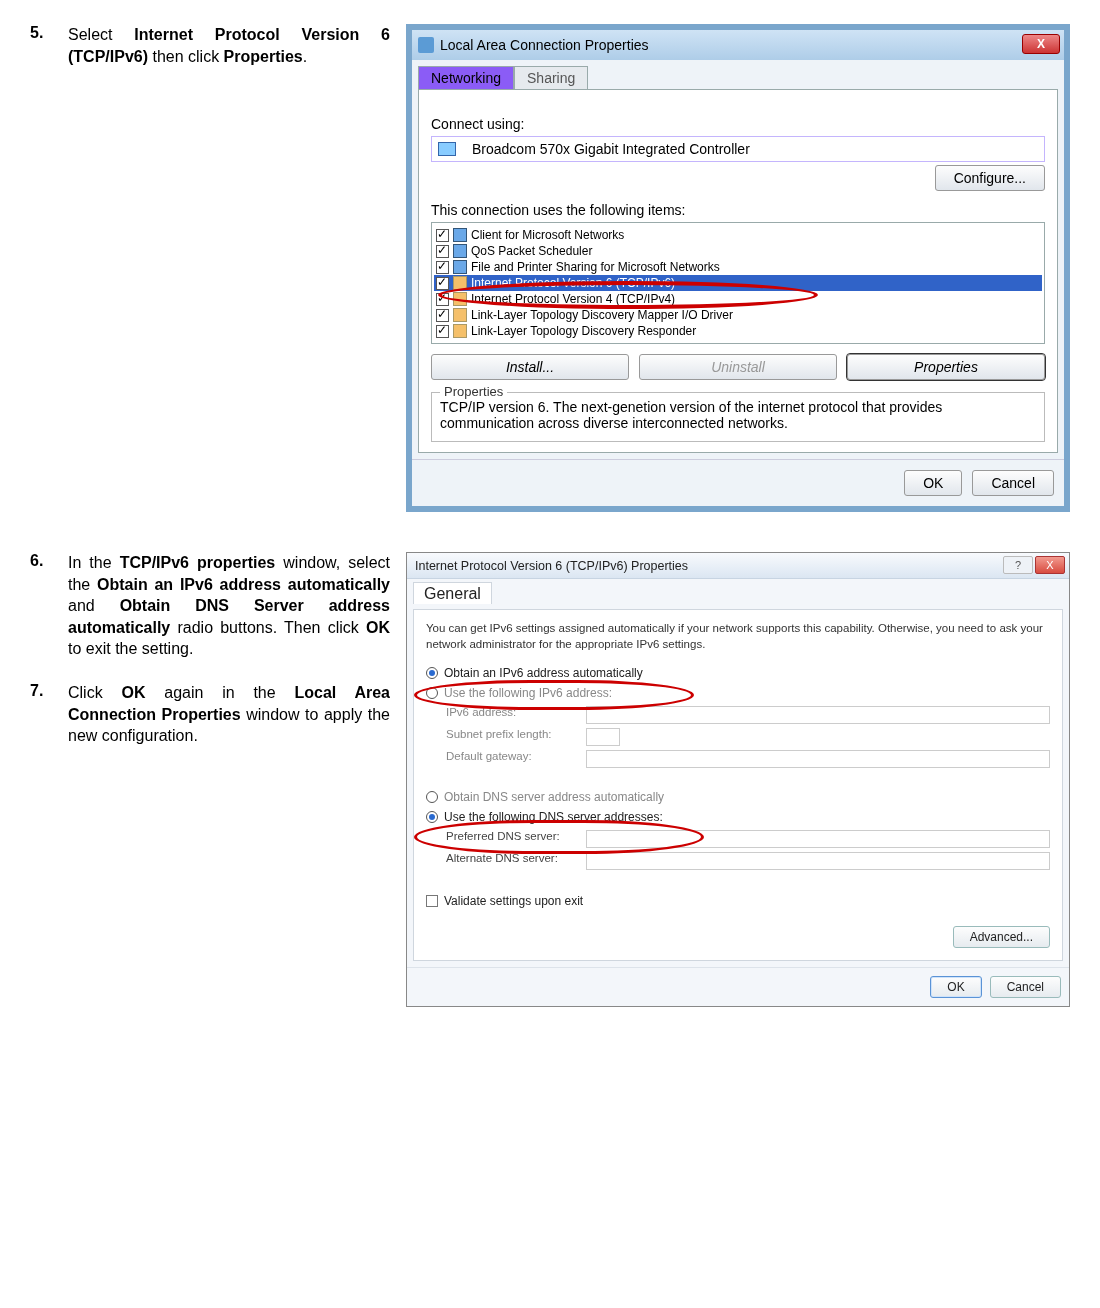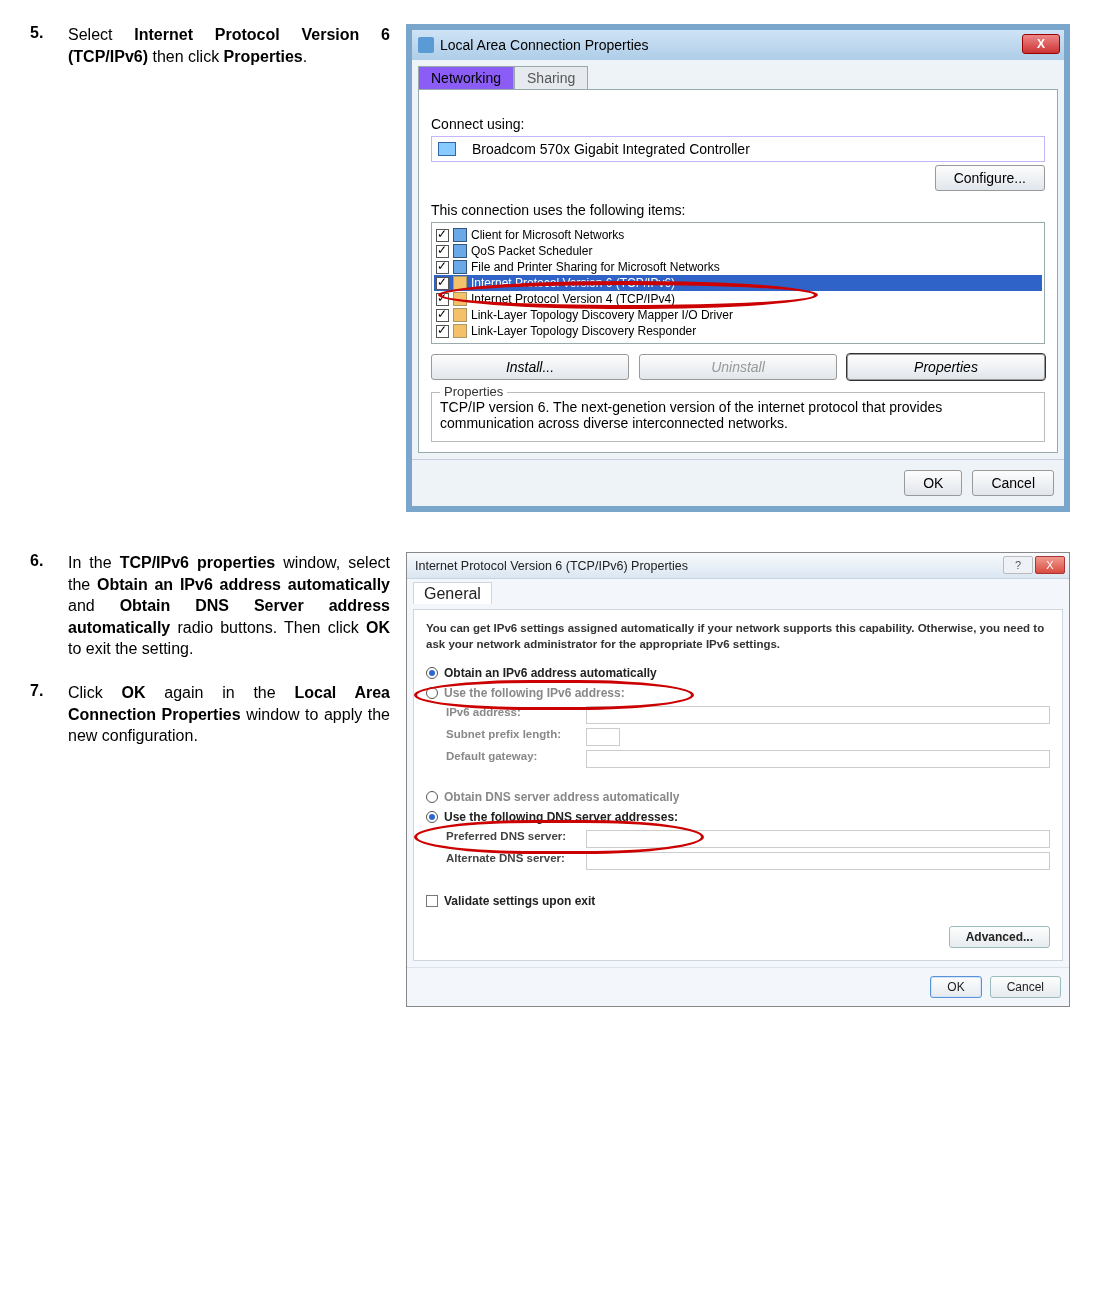--- a/index.html
+++ b/index.html
@@ -49,21 +49,21 @@
   .footer { background:#eef3f8; padding:10px; display:flex; justify-content:flex-end; gap:10px; border-top:1px solid #ccd; }
 
   .circle-red { position:absolute; border:4px solid #c00; border-radius:50%; pointer-events:none; }
 
   .dialog-small { flex:1; border:1px solid #888; background:#f3f6fa; font-family:"Segoe UI",Tahoma,sans-serif; font-size:12px; color:#222; position:relative;}
   .titlebar2 { height:26px; background:linear-gradient(#f8fafd,#dbe6f2); border-bottom:1px solid #c7d4e2; display:flex; align-items:center; padding:0 8px; position:relative;}
   .title2 { font-size:12.5px; }
   .helpclose { position:absolute; right:4px; top:3px; display:flex; gap:2px;}
   .hc { width:30px; height:18px; border:1px solid #bbb; background:#eef2f7; display:flex; align-items:center; justify-content:center; font-size:11px; color:#555; border-radius:2px;}
   .hc.red { background:linear-gradient(#f29a8f,#d84b3f); border-color:#a33; color:#fff;}
-  .panel2 { background:#fff; border:1px solid #cfd6de; margin:6px; padding:10px 12px 12px 12px;font-weight:bold; }
+  .panel2 { background:#fff; border:1px solid #cfd6de; margin:6px; padding:10px 12px 12px 12px; }
   .infotext { font-size:11.5px; color:#333; margin-bottom:14px; line-height:1.4;}
   .radio-row { display:flex; align-items:center; gap:6px; margin:6px 0; font-size:12px; }
   .radio { width:12px; height:12px; border:1px solid #555; border-radius:50%; position:relative; background:#fff; flex:0 0 12px;}
   .radio.sel::after { content:""; position:absolute; top:2px; left:2px; width:6px; height:6px; border-radius:50%; background:#2a6ad0; }
   .field { display:flex; gap:10px; margin:4px 0 4px 20px; color:#888; font-size:11.5px;}
   .field .flabel { flex:0 0 130px; }
   .field .finp { flex:1; height:18px; border:1px solid #ccc; background:#fff; }
   .field .finp.small { flex:0 0 34px; }
   .checkbox2 { width:12px; height:12px; border:1px solid #777; background:#fff; display:inline-block; }
   .advrow { display:flex; justify-content:flex-end; margin-top:18px;}

